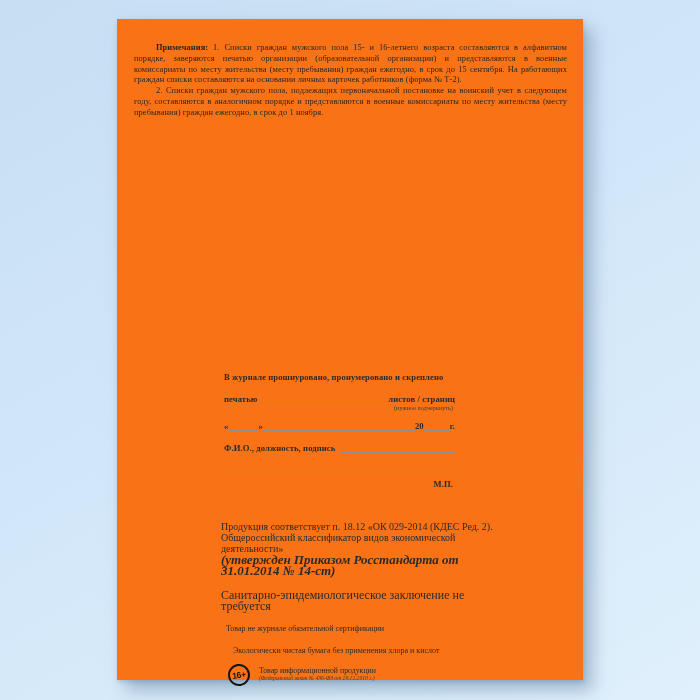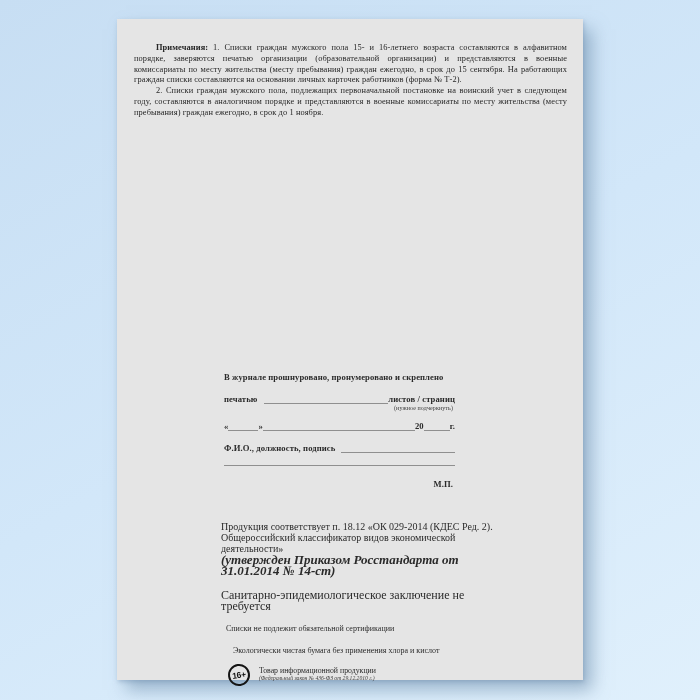--- a/index.html
+++ b/index.html
@@ -4,21 +4,21 @@
 <style>
   * { margin:0; padding:0; box-sizing:border-box; }
   html,body { width:700px; height:700px; overflow:hidden; }
   body {
     font-family:"Liberation Serif","DejaVu Serif",serif;
     background:linear-gradient(150deg,#c7def3 0%,#d2e7f9 50%,#e0f0fc 100%);
     position:relative;
   }
   .sheet {
     position:absolute; left:117px; top:19px; width:466px; height:661px;
-    background:#e5e5e5;
+    background:#f97316;
     box-shadow:9px 10px 16px rgba(104,136,168,.55), 1px 2px 4px rgba(104,136,168,.35);
   }
   
   .notes {
     position:absolute; left:17px; right:16px; top:24px;
     font-size:8.4px; line-height:10.75px; text-align:justify;
     color:#262626; letter-spacing:.1px;
   }
   .notes p { text-indent:22px; }
   .notes b { font-weight:bold; }
@@ -102,21 +102,21 @@
     </div>
 
     <div class="mp">М.П.</div>
   </div>
 
   <div class="compliance">
     <div class="c1">Продукция соответствует п. 18.12 «ОК 029-2014 (КДЕС Ред. 2).</div>
     <div class="c2">Общероссийский классификатор видов экономической деятельности»</div>
     <div class="c3">(утвержден Приказом Росстандарта от 31.01.2014 № 14-ст)</div>
     <div class="c4">Санитарно-эпидемиологическое заключение не требуется</div>
-    <div class="c5">Списки не подлежит обязательной сертификации</div>
+    <div class="c5">Товар не журнале обязательной сертификации</div>
     <div class="c6">Экологически чистая бумага без применения хлора и кислот</div>
 
     <div class="badge-row">
       <div class="badge">
         <span>16+</span>
       </div>
       <div class="badge-text">
         <div class="badge-title">Товар информационной продукции</div>
         <div class="badge-law">(Федеральный закон № 436-ФЗ от 29.12.2010 г.)</div>
       </div>

